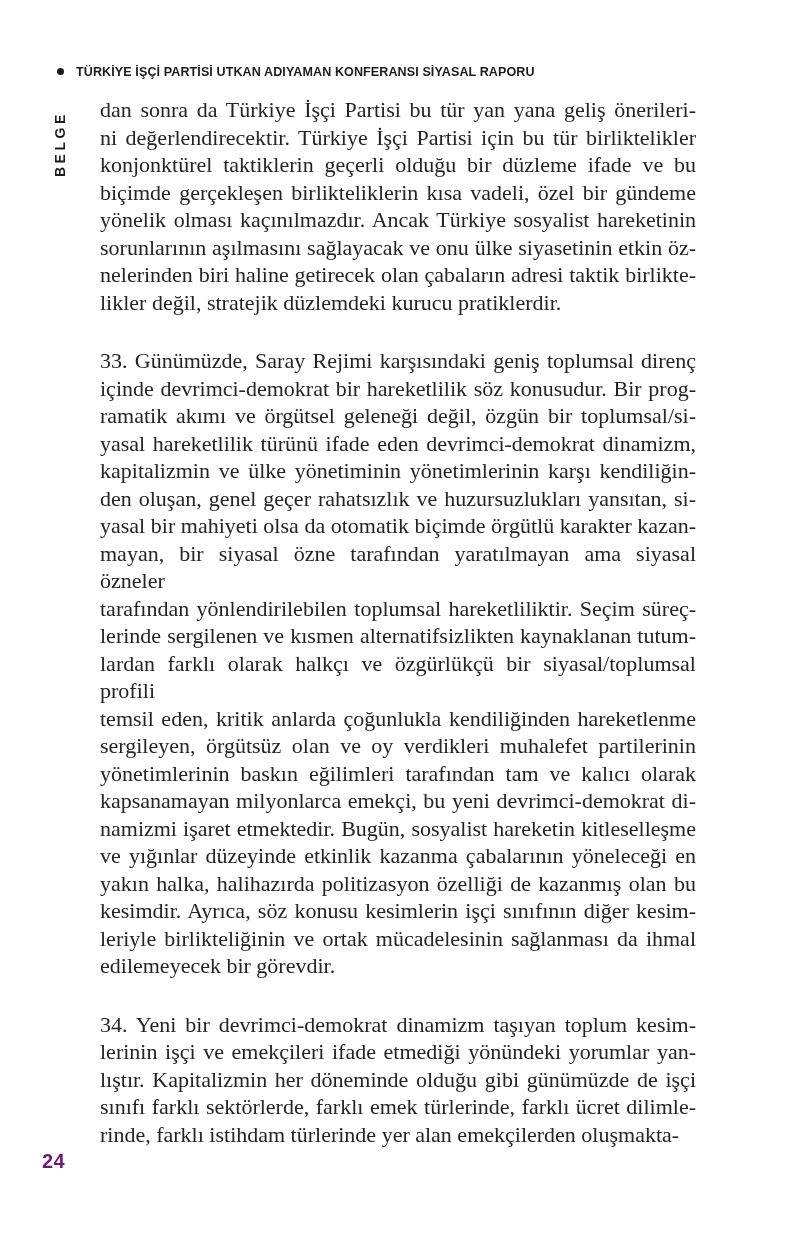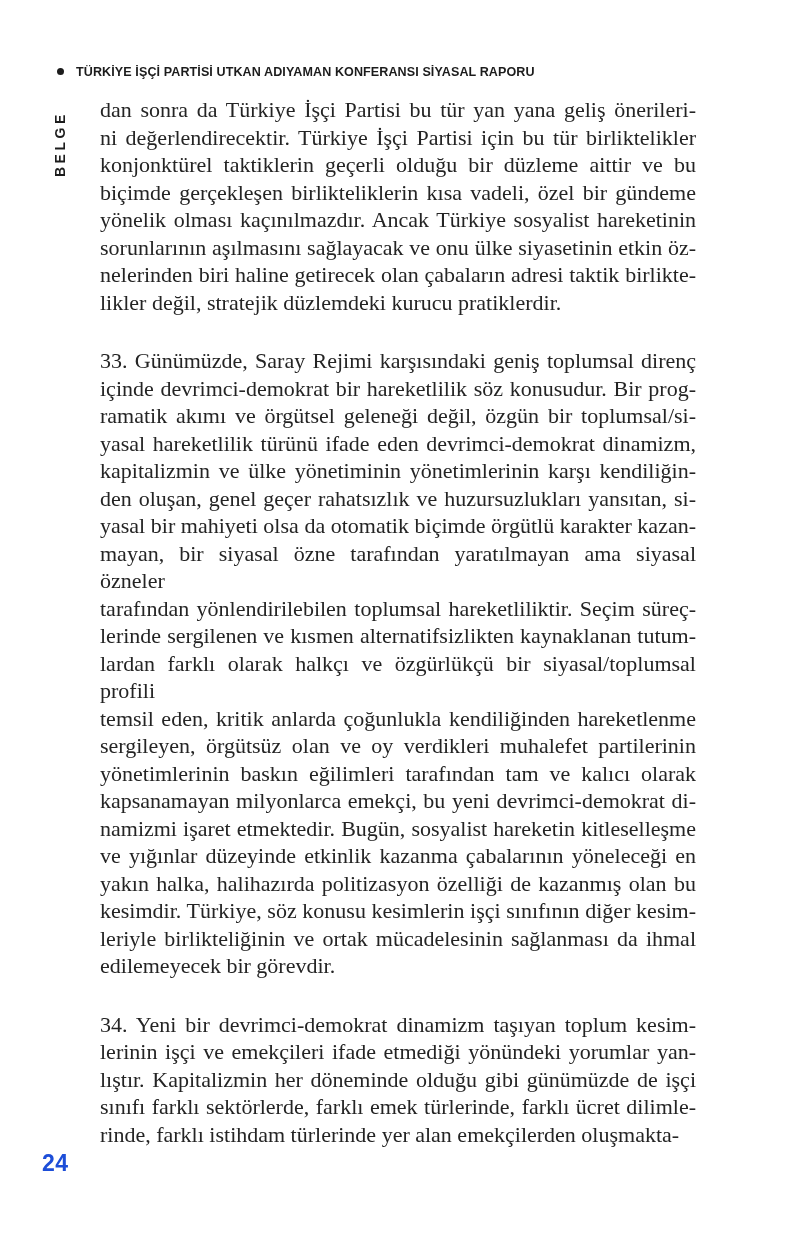--- a/index.html
+++ b/index.html
@@ -74,42 +74,42 @@
   .line.last {
     text-align-last: left;
   }
   
   .page-number {
     position: absolute;
     left: 42px;
     top: 1150px;
     font-family: "Liberation Sans", sans-serif;
     font-weight: 700;
-    font-size: 23px;
+    font-size: 20px;
     letter-spacing: 0.5px;
-    color: #1d4ed8;
+    color: #701a75;
   }
 </style>
 </head>
 <body>
 
 <div class="page">
 
   <div class="running-head">
     <span class="head-bullet"></span>
     <span class="head-title">TÜRKİYE İŞÇİ PARTİSİ UTKAN ADIYAMAN KONFERANSI SİYASAL RAPORU</span>
   </div>
 
   <div class="side-label">BELGE</div>
 
   <div class="body-col">
       <div class="paragraph">
         <div class="line">dan sonra da Türkiye İşçi Partisi bu tür yan yana geliş önerileri-</div>
         <div class="line">ni değerlendirecektir. Türkiye İşçi Partisi için bu tür birliktelikler</div>
-        <div class="line">konjonktürel taktiklerin geçerli olduğu bir düzleme aittir ve bu</div>
+        <div class="line">konjonktürel taktiklerin geçerli olduğu bir düzleme ifade ve bu</div>
         <div class="line">biçimde gerçekleşen birlikteliklerin kısa vadeli, özel bir gündeme</div>
         <div class="line">yönelik olması kaçınılmazdır. Ancak Türkiye sosyalist hareketinin</div>
         <div class="line">sorunlarının aşılmasını sağlayacak ve onu ülke siyasetinin etkin öz-</div>
         <div class="line">nelerinden biri haline getirecek olan çabaların adresi taktik birlikte-</div>
         <div class="line last">likler değil, stratejik düzlemdeki kurucu pratiklerdir.</div>
       </div>
       <div class="paragraph">
         <div class="line">33. Günümüzde, Saray Rejimi karşısındaki geniş toplumsal direnç</div>
         <div class="line">içinde devrimci-demokrat bir hareketlilik söz konusudur. Bir prog-</div>
         <div class="line">ramatik akımı ve örgütsel geleneği değil, özgün bir toplumsal/si-</div>
@@ -121,21 +121,21 @@
         <div class="line">tarafından yönlendirilebilen toplumsal hareketliliktir. Seçim süreç-</div>
         <div class="line">lerinde sergilenen ve kısmen alternatifsizlikten kaynaklanan tutum-</div>
         <div class="line">lardan farklı olarak halkçı ve özgürlükçü bir siyasal/toplumsal profili</div>
         <div class="line">temsil eden, kritik anlarda çoğunlukla kendiliğinden hareketlenme</div>
         <div class="line">sergileyen, örgütsüz olan ve oy verdikleri muhalefet partilerinin</div>
         <div class="line">yönetimlerinin baskın eğilimleri tarafından tam ve kalıcı olarak</div>
         <div class="line">kapsanamayan milyonlarca emekçi, bu yeni devrimci-demokrat di-</div>
         <div class="line">namizmi işaret etmektedir. Bugün, sosyalist hareketin kitleselleşme</div>
         <div class="line">ve yığınlar düzeyinde etkinlik kazanma çabalarının yöneleceği en</div>
         <div class="line">yakın halka, halihazırda politizasyon özelliği de kazanmış olan bu</div>
-        <div class="line">kesimdir. Türkiye, söz konusu kesimlerin işçi sınıfının diğer kesim-</div>
+        <div class="line">kesimdir. Ayrıca, söz konusu kesimlerin işçi sınıfının diğer kesim-</div>
         <div class="line">leriyle birlikteliğinin ve ortak mücadelesinin sağlanması da ihmal</div>
         <div class="line last">edilemeyecek bir görevdir.</div>
       </div>
       <div class="paragraph">
         <div class="line">34. Yeni bir devrimci-demokrat dinamizm taşıyan toplum kesim-</div>
         <div class="line">lerinin işçi ve emekçileri ifade etmediği yönündeki yorumlar yan-</div>
         <div class="line">lıştır. Kapitalizmin her döneminde olduğu gibi günümüzde de işçi</div>
         <div class="line">sınıfı farklı sektörlerde, farklı emek türlerinde, farklı ücret dilimle-</div>
         <div class="line last">rinde, farklı istihdam türlerinde yer alan emekçilerden oluşmakta-</div>
       </div>

